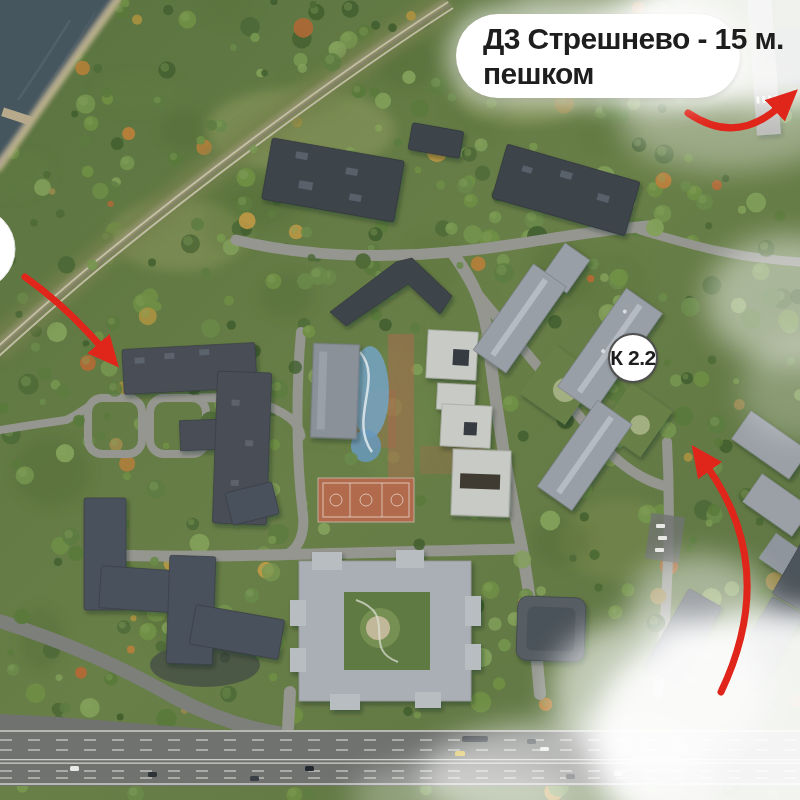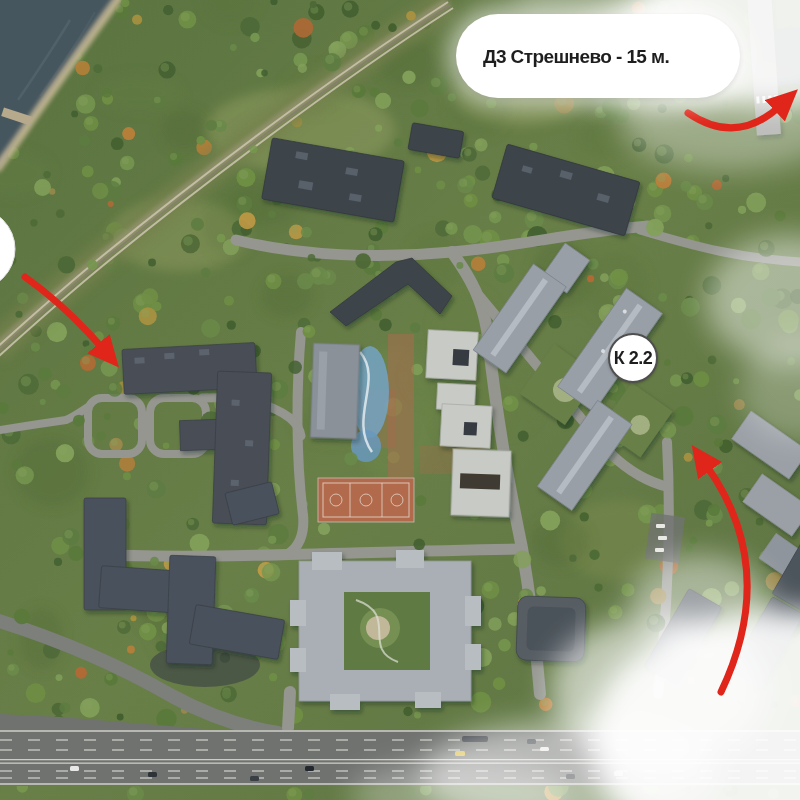--- a/index.html
+++ b/index.html
@@ -14,33 +14,33 @@
   .arrowhead{fill:var(--arrow-red,#e0261b);}
   .pill{
     position:absolute;background:var(--label-bg,#fff);color:var(--label-text,#1e1e1e);
     box-shadow:0 0 22px 8px rgba(255,255,255,.55),0 2px 5px rgba(0,0,0,.18);
     font-weight:bold;
   }
   .pill-top{
     left:456px;top:14px;width:284px;height:84px;border-radius:42px;
     display:flex;flex-direction:column;justify-content:center;
     padding-left:27px;box-sizing:border-box;
-    font-size:19px;line-height:35px;letter-spacing:-0.6px;white-space:nowrap;
+    font-size:30px;line-height:35px;letter-spacing:-0.6px;white-space:nowrap;
   }
   .pill-bottom{
     left:447px;top:688px;width:291px;height:48px;border-radius:24px;
     display:flex;align-items:center;justify-content:center;
     font-size:26px;letter-spacing:-0.3px;white-space:nowrap;
   }
   .circle-label{
     position:absolute;left:608px;top:333px;width:50px;height:50px;border-radius:50%;
     background:var(--label-bg,#fff);color:var(--label-text,#1e1e1e);
     border:2px solid var(--ring-gray,#4f4f4f);box-sizing:border-box;
     display:flex;align-items:center;justify-content:center;
-    font-size:18px;font-weight:bold;letter-spacing:-0.5px;
+    font-size:21px;font-weight:bold;letter-spacing:-0.5px;
     box-shadow:0 1px 3px rgba(0,0,0,.25);
   }
 </style>
 </head>
 <body>
 
 <div class="scene">
 <svg width="800" height="800" viewBox="0 0 800 800" xmlns="http://www.w3.org/2000/svg">
   <defs>
     <linearGradient id="ground" x1="0" y1="0" x2="1" y2="1">
@@ -1002,19 +1002,20 @@
 
   <path class="arrow" d="M25,277 Q66,306 103,349" marker-end="url(#ah)"></path>
   <path class="arrow" d="M688,113 Q737,146 780,106" marker-end="url(#ah)"></path>
   <path class="arrow" d="M721,692 Q780,568 706,465" marker-end="url(#ah)"></path>
 
   <circle cx="-26" cy="249" r="41" fill="#ffffff" stroke="#e2e2e2" stroke-width="1"></circle>
 </svg>
 
   <div class="pill pill-top">
     <div>Д3 Стрешнево - 15 м.</div>
+    <div>пешком</div>
   </div>
 
   <div class="circle-label">
     <span>К 2.2</span>
   </div>
 
 </div>
 
 </body></html>

